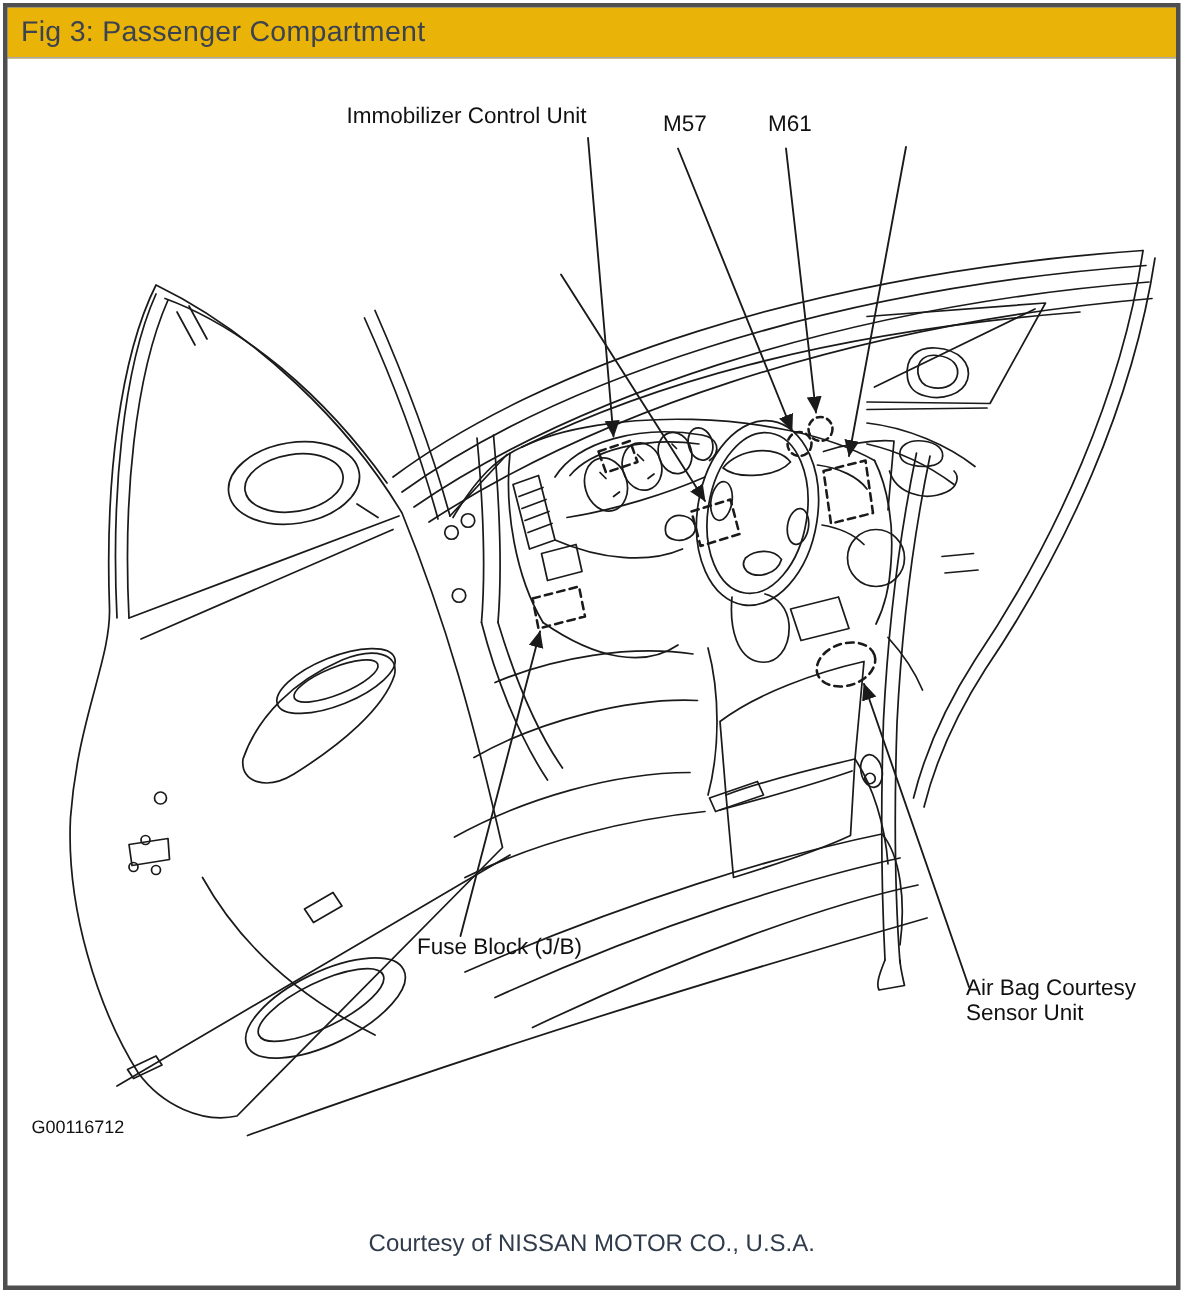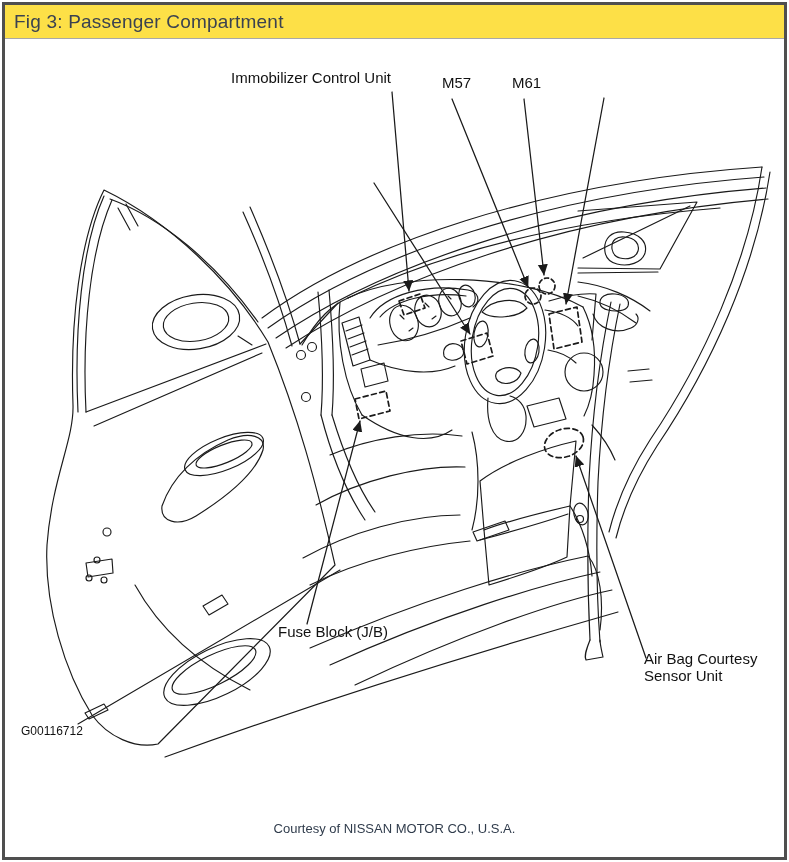--- a/index.html
+++ b/index.html
@@ -1,29 +1,29 @@
 <!DOCTYPE html>
 <html><head>
 <meta charset="utf-8">
 <style>
   html,body{margin:0;padding:0;background:#fff;}
   .page{position:relative;width:789px;height:862px;background:#fff;overflow:hidden;
         font-family:"Liberation Sans","DejaVu Sans",sans-serif;}
   .frame{position:absolute;left:2px;top:2px;right:2px;bottom:2px;
          border:3px solid #4f4f4f;pointer-events:none;}
   .titlebar{position:absolute;left:5px;top:5px;right:5px;height:33px;
-            background:#fde047;border-bottom:1px solid #a8a8a8;
+            background:#eab308;border-bottom:1px solid #a8a8a8;
             display:flex;align-items:center;}
   .titlebar .title{margin-left:9px;font-size:19px;color:#3b4250;letter-spacing:.2px;}
   svg.art{position:absolute;left:0;top:0;}
   .lbl{position:absolute;font-size:15px;color:#111;line-height:1.12;white-space:nowrap;}
   .lbl.wrap{white-space:normal;}
   .gcode{position:absolute;font-size:12px;color:#111;}
   .courtesy{position:absolute;left:0;right:0;top:821px;text-align:center;
-            font-size:13px;color:#303c4c;}
+            font-size:16px;color:#303c4c;}
 </style>
 </head>
 <body>
 
 <div class="page">
 
   <div class="titlebar">
     <span class="title">Fig 3: Passenger Compartment</span>
   </div>
 
@@ -180,17 +180,17 @@
       <path d="M646,658 L576,456" marker-end="url(#ah)"></path>
     </g>
   </svg>
 
   <div class="lbl" style="left:231px;top:70px">Immobilizer Control Unit</div>
   <div class="lbl" style="left:442px;top:75px">M57</div>
   <div class="lbl" style="left:512px;top:75px">M61</div>
   <div class="lbl" style="left:278px;top:624px">Fuse Block (J/B)</div>
   <div class="lbl wrap" style="left:644px;top:651px;width:130px">Air Bag Courtesy Sensor Unit</div>
 
-  <div class="gcode" style="left:21px;top:724px">G00116712</div>
+  <div class="gcode" style="left:21px;top:744px">G00116712</div>
   <div class="courtesy">Courtesy of NISSAN MOTOR CO., U.S.A.</div>
 
   <div class="frame"></div>
 </div>
 
 </body></html>

